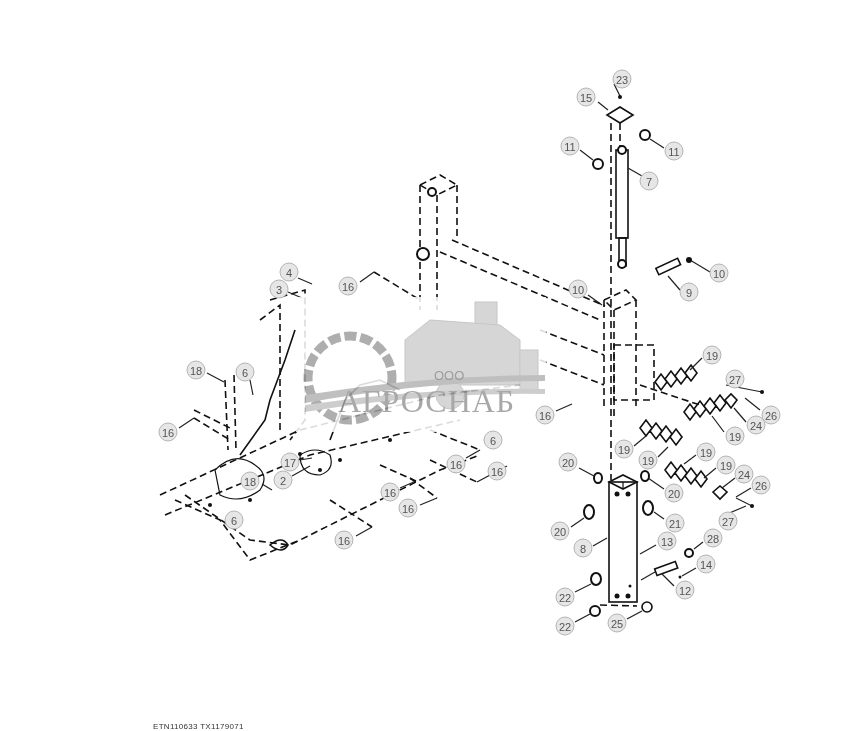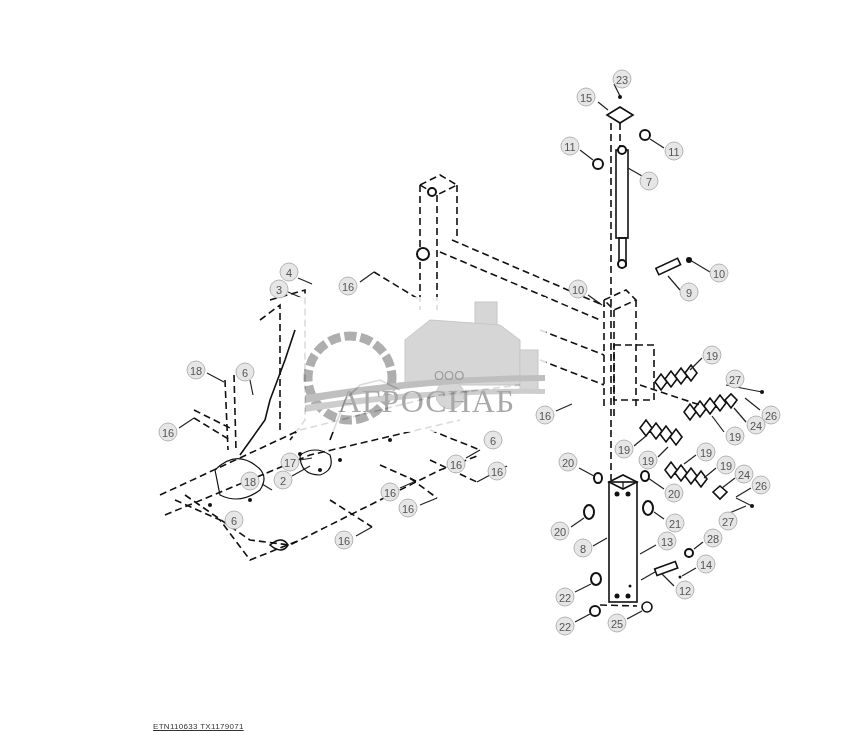--- a/index.html
+++ b/index.html
@@ -8,21 +8,21 @@
   .callout circle { fill:#e6e6e6; stroke:#b4b4b4; stroke-width:1; }
   .callout text { font-family:"Liberation Sans", sans-serif; font-size:11px; fill:#555555; text-anchor:middle; dominant-baseline:central; }
   .solid { stroke:#111; stroke-width:1.6; fill:none; }
   .dash { stroke:#111; stroke-width:1.6; fill:none; stroke-dasharray:7 4; }
   .thin { stroke:#111; stroke-width:1.2; fill:none; }
   .leader { stroke:#222; stroke-width:1.2; fill:none; }
   .dot { fill:#111; }
   .ring { fill:#fff; stroke:#111; stroke-width:2; }
   .wm-text { font-family:"Liberation Serif", serif; font-size:32px; fill:#9a9a9a; letter-spacing:1px; }
   .wm-ooo { font-family:"Liberation Sans", sans-serif; font-size:13px; fill:#8a8a8a; }
-  #footer-code { position:absolute; left:153px; top:722px; font-size:8px; color:#333; letter-spacing:0.3px;text-decoration:underline; }
+  #footer-code { position:absolute; left:153px; top:722px; font-size:8px; color:#333; letter-spacing:0.3px; }
 </style>
 </head>
 <body>
 
 <svg id="diagram" viewBox="0 0 841 731" xmlns="http://www.w3.org/2000/svg">
 
   <g>
     <line class="leader" x1="614" y1="84" x2="620" y2="96"></line>
     <circle class="dot" cx="620" cy="97" r="2"></circle>
     <polygon class="solid" points="620,107 633,115 620,123 607,115" fill="#fff"></polygon>

